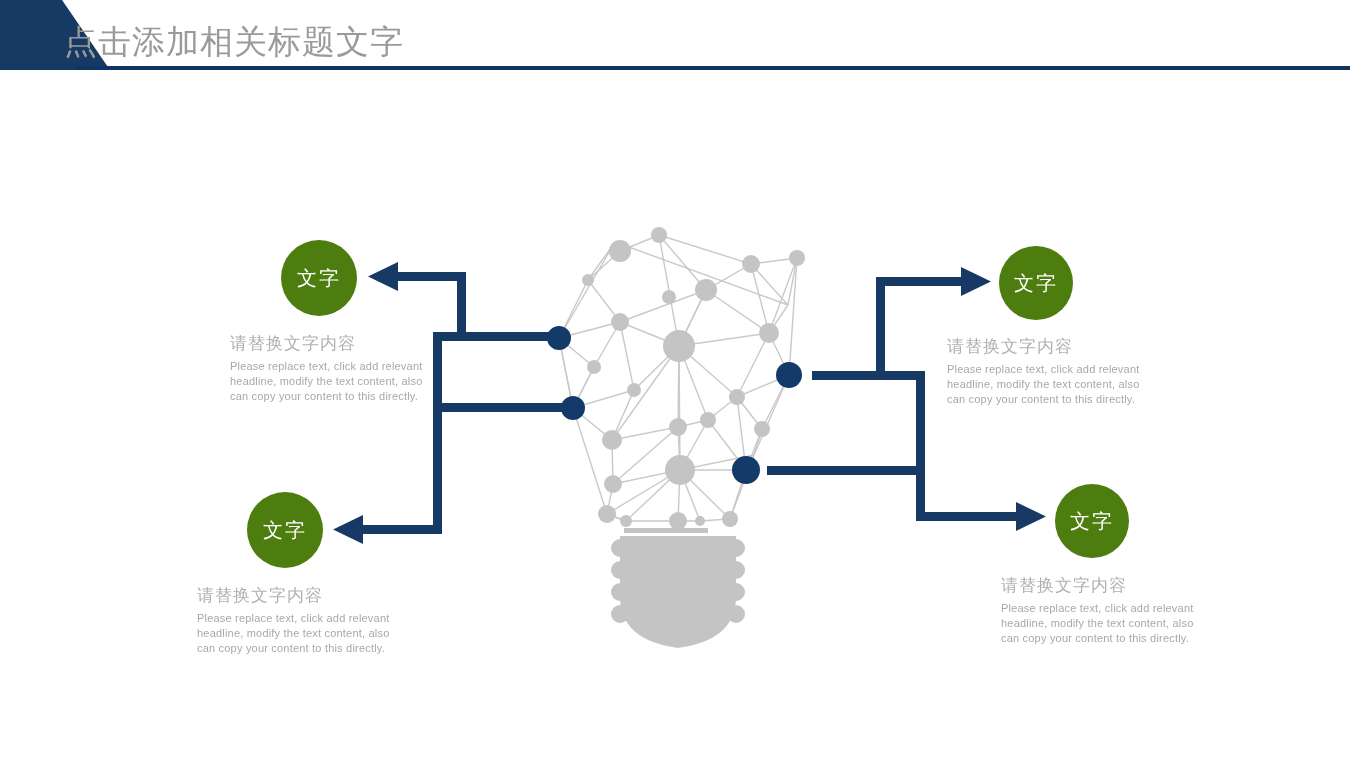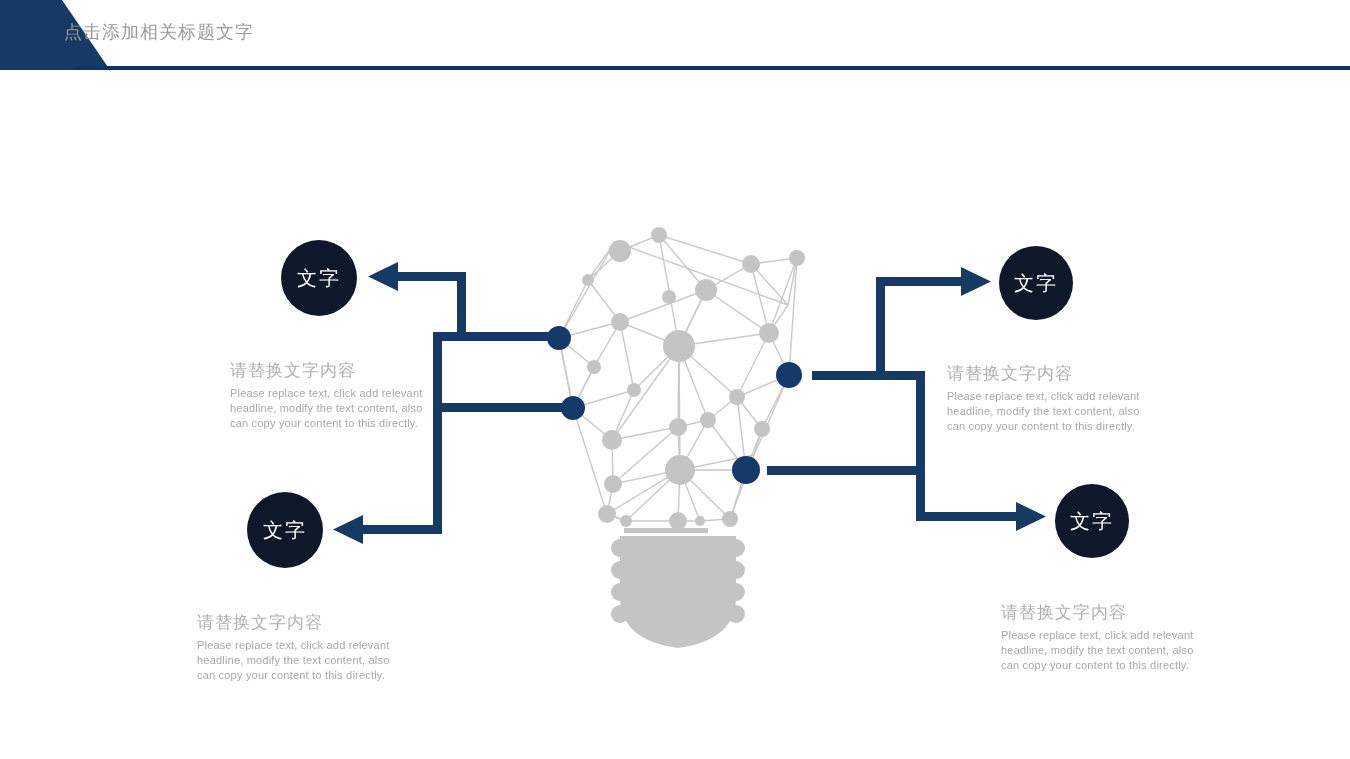--- a/index.html
+++ b/index.html
@@ -33,60 +33,59 @@
     left: 75px;
     top: 66px;
     width: 1275px;
     height: 4px;
     background: #0d3564;
   }
   #header-title {
     position: absolute;
     left: 64px;
     top: 20px;
-    font-size: 18px;
+    font-size: 33px;
     color: #9a9a9a;
     letter-spacing: 1px;
     white-space: nowrap;
     font-family: "DejaVu Sans", "Liberation Sans", sans-serif;
   }
 
   
   #stage {
     position: absolute;
     left: 0; top: 0;
     width: 1350px;
     height: 759px;
   }
 
   
   .node-circle {
     position: absolute;
     border-radius: 50%;
-    background: #0f172a;
+    background: #4d7c0f;
     display: flex;
     align-items: center;
     justify-content: center;
   }
   .node-circle .node-label {
     color: #ffffff;
     font-size: 20px;
     letter-spacing: 2px;
     font-family: "DejaVu Sans", "Liberation Sans", sans-serif;
   }
   #circle-tl { left: 281px; top: 240px; width: 76px; height: 76px; }
   #circle-bl { left: 247px; top: 492px; width: 76px; height: 76px; }
   #circle-tr { left: 999px; top: 246px; width: 74px; height: 74px; }
   #circle-br { left: 1055px; top: 484px; width: 74px; height: 74px; }
 
   
   .text-block {
     position: absolute;
     width: 230px;
-    margin-top: 27px;
   }
   .tb-heading {
     font-size: 17px;
     color: #b0b0b0;
     margin-bottom: 4px;
     letter-spacing: 1px;
     font-family: "DejaVu Sans", "Liberation Sans", sans-serif;
   }
   .tb-body {
     font-size: 11px;

